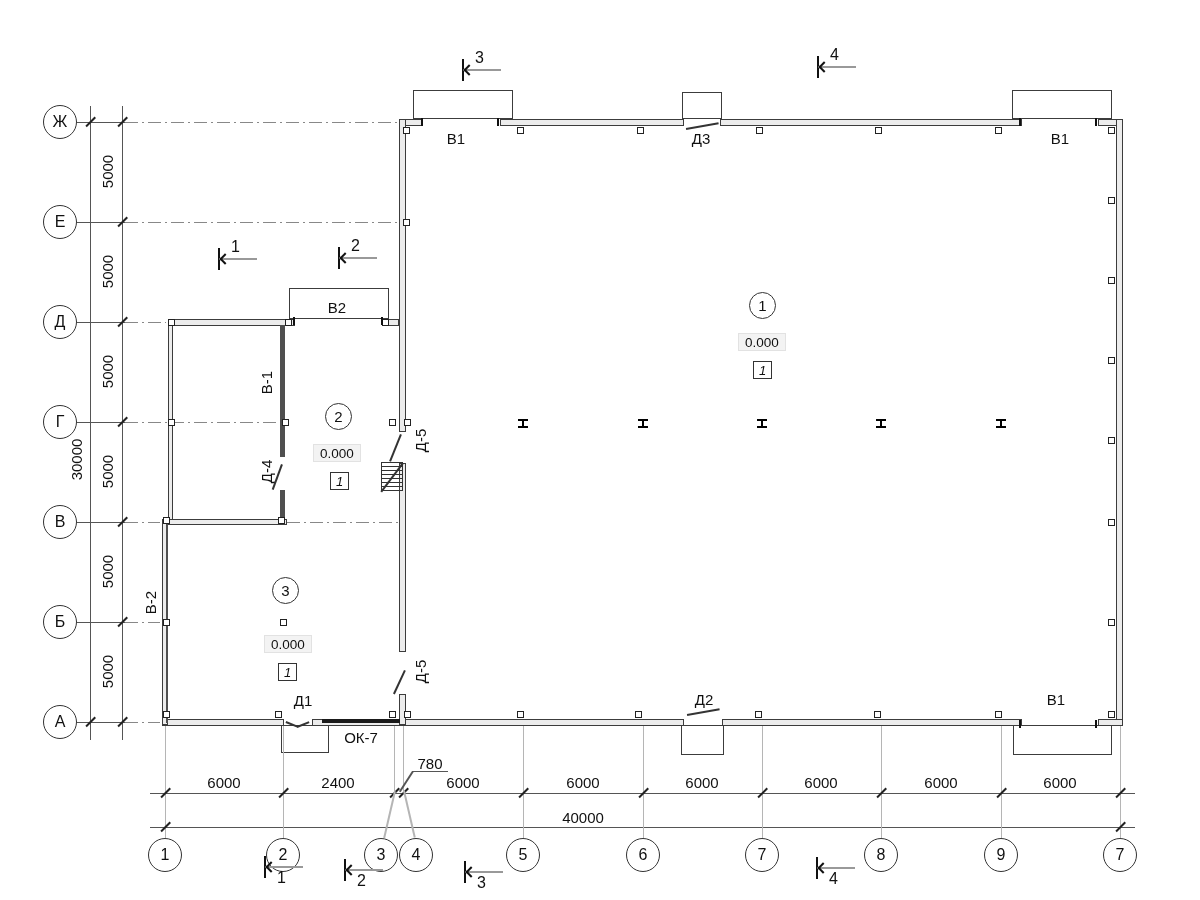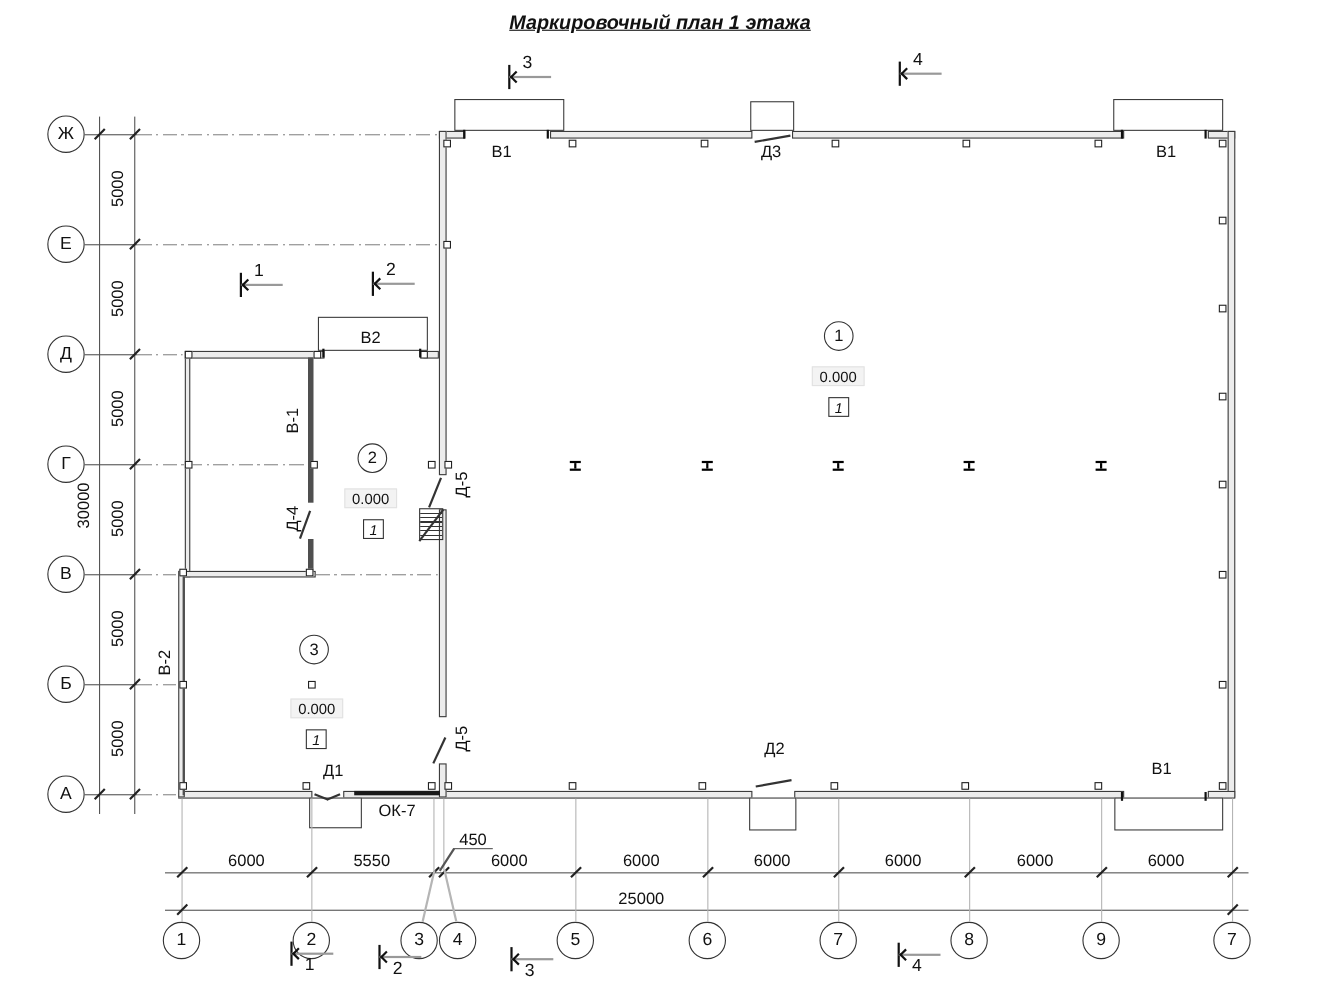--- a/index.html
+++ b/index.html
@@ -37,21 +37,20 @@
          font-size:18px;font-style:italic;font-weight:600;text-decoration:underline;}
   .stairs{position:absolute;border:1px solid #333;box-sizing:border-box;
           background:repeating-linear-gradient(to bottom,transparent 0 3px,#333 3px 4px);}
   .ln{position:absolute;background:#333;}
 </style>
 </head>
 <body>
 
 <div id="plan">
 
-  <div class="title">Маркировочный план 1 этажа</div>
 
   <div class="wall" style="left:399px;top:119px;width:24px;height:7px"></div>
   <div class="wall" style="left:500px;top:119px;width:184px;height:7px"></div>
   <div class="wall" style="left:720px;top:119px;width:302px;height:7px"></div>
   <div class="wall" style="left:1098px;top:119px;width:25px;height:7px"></div>
   <div class="wall" style="left:1116px;top:119px;width:7px;height:606px"></div>
   <div class="wall" style="left:162px;top:719px;width:122px;height:7px"></div>
   <div class="wall" style="left:312px;top:719px;width:372px;height:7px"></div>
   <div class="wall" style="left:722px;top:719px;width:300px;height:7px"></div>
   <div class="wall" style="left:1098px;top:719px;width:25px;height:7px"></div>
@@ -86,30 +85,30 @@
 
   <div class="rlbl" style="left:85px;top:163px;width:44px">5000</div>
   <div class="rlbl" style="left:85px;top:263px;width:44px">5000</div>
   <div class="rlbl" style="left:85px;top:363px;width:44px">5000</div>
   <div class="rlbl" style="left:85px;top:463px;width:44px">5000</div>
   <div class="rlbl" style="left:85px;top:563px;width:44px">5000</div>
   <div class="rlbl" style="left:85px;top:663px;width:44px">5000</div>
   <div class="rlbl" style="left:48px;top:451px;width:56px">30000</div>
 
   <div class="lblc" style="left:204px;top:774px;width:40px">6000</div>
-  <div class="lblc" style="left:318px;top:774px;width:40px">5550</div>
+  <div class="lblc" style="left:318px;top:774px;width:40px">2400</div>
   <div class="lblc" style="left:443px;top:774px;width:40px">6000</div>
   <div class="lblc" style="left:563px;top:774px;width:40px">6000</div>
   <div class="lblc" style="left:682px;top:774px;width:40px">6000</div>
   <div class="lblc" style="left:801px;top:774px;width:40px">6000</div>
   <div class="lblc" style="left:921px;top:774px;width:40px">6000</div>
   <div class="lblc" style="left:1040px;top:774px;width:40px">6000</div>
-  <div class="lblc" style="left:412px;top:755px;width:36px">450</div>
+  <div class="lblc" style="left:412px;top:755px;width:36px">780</div>
   <div class="hline" style="left:412px;top:771px;width:36px"></div>
-  <div class="lblc" style="left:557px;top:809px;width:52px">25000</div>
+  <div class="lblc" style="left:557px;top:809px;width:52px">40000</div>
 
   <div class="circle" style="left:43px;top:105px">Ж</div>
   <div class="circle" style="left:43px;top:205px">Е</div>
   <div class="circle" style="left:43px;top:305px">Д</div>
   <div class="circle" style="left:43px;top:405px">Г</div>
   <div class="circle" style="left:43px;top:505px">В</div>
   <div class="circle" style="left:43px;top:605px">Б</div>
   <div class="circle" style="left:43px;top:705px">А</div>
 
   <div class="circle" style="left:148px;top:838px">1</div>
@@ -137,21 +136,21 @@
   <div class="lblc" style="left:681px;top:130px;width:40px">Д3</div>
   <div class="lblc" style="left:1040px;top:130px;width:40px">В1</div>
   <div class="lblc" style="left:317px;top:299px;width:40px">В2</div>
   <div class="rlbl" style="left:248px;top:374px;width:36px">В-1</div>
   <div class="rlbl" style="left:132px;top:594px;width:36px">В-2</div>
   <div class="rlbl" style="left:248px;top:463px;width:36px">Д-4</div>
   <div class="rlbl" style="left:402px;top:432px;width:36px">Д-5</div>
   <div class="rlbl" style="left:402px;top:663px;width:36px">Д-5</div>
   <div class="lblc" style="left:283px;top:692px;width:40px">Д1</div>
   <div class="lblc" style="left:339px;top:729px;width:44px">ОК-7</div>
-  <div class="lblc" style="left:684px;top:672px;width:40px">Д2</div>
+  <div class="lblc" style="left:684px;top:691px;width:40px">Д2</div>
   <div class="lblc" style="left:1036px;top:691px;width:40px">В1</div>
 
   <div class="sm-bar" style="left:218px;top:248px"></div>
   <div class="sm-line" style="left:219px;top:258px;width:38px"></div>
   <div class="sm-arrow" style="left:221px;top:255px"></div>
   <div class="sm-num" style="left:231px;top:238px">1</div>
   <div class="sm-bar" style="left:338px;top:247px"></div>
   <div class="sm-line" style="left:339px;top:257px;width:38px"></div>
   <div class="sm-arrow" style="left:341px;top:254px"></div>
   <div class="sm-num" style="left:351px;top:237px">2</div>

